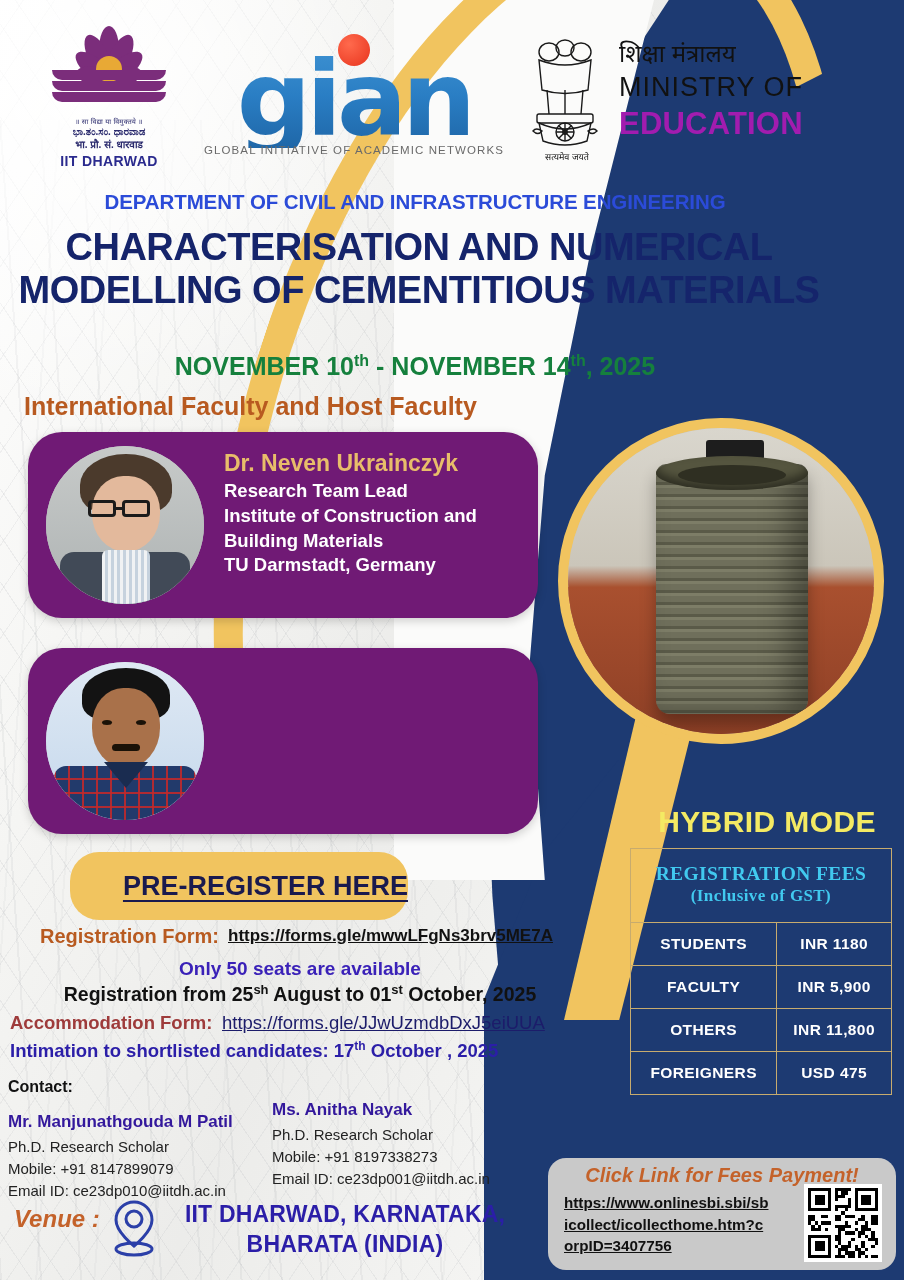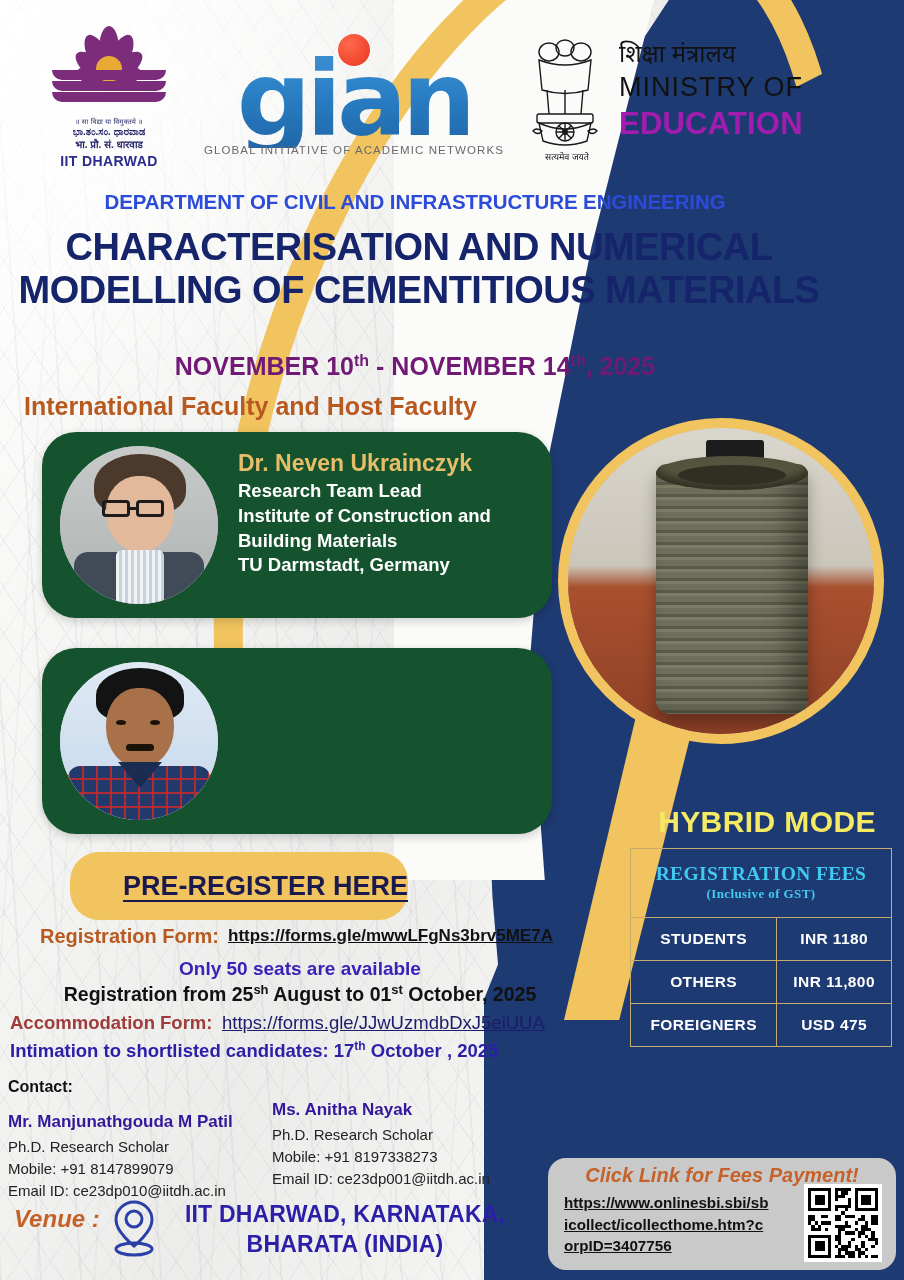--- a/index.html
+++ b/index.html
@@ -127,32 +127,32 @@
     font-size:20.5px; font-weight:bold; color:#2b4bd8; letter-spacing:-.1px;
   }
   .title{
     position:absolute; left:0; top:226px; width:838px; text-align:center;
     font-size:38px; font-weight:bold; color:#15246b; line-height:1.12;
     letter-spacing:-.5px;
     font-family:"Liberation Sans", sans-serif;
   }
   .dates{
     position:absolute; left:0; top:352px; width:830px; text-align:center;
-    font-size:25px; font-weight:bold; color:#701a75;
+    font-size:25px; font-weight:bold; color:#15803d;
   }
   .dates sup{ font-size:16px; }
   .intl{
     position:absolute; left:24px; top:392px;
     font-size:25px; font-weight:bold; color:#b85a20;
   }
 
   
   .fac-card{
-    position:absolute; left:42px; width:510px;
-    background:#14532d; border-radius:34px;
+    position:absolute; left:28px; width:510px;
+    background:#701a75; border-radius:34px;
     box-shadow:0 3px 10px rgba(0,0,0,.18);
     padding-left:37px;
   }
   .fac-1{ top:432px; height:186px; }
   .fac-2{ top:648px; height:186px; }
   .fac-photo{
     position:absolute; left:18px; top:14px; width:158px; height:158px;
     border-radius:50%; overflow:hidden; background:#b9bdbf;
   }
   .fac-text{ position:absolute; left:196px; top:18px; width:300px; color:#fff; }
@@ -255,21 +255,21 @@
   }
   .fees td{
     border:1px solid #c7ab6e; color:#fff; text-align:center;
     padding:12px 4px; font-size:15.5px; font-weight:bold; letter-spacing:.4px;
   }
   .fees .hd{
     font-family:"Liberation Serif", serif;
     color:#41c9ef; font-size:19.5px; font-weight:bold; padding:13px 6px 15px;
     line-height:1.22;
   }
-  .fees .hd small{ display:block; font-size:13px; }
+  .fees .hd small{ display:block; font-size:17px; }
 
   
   .pay-box{
     position:absolute; left:548px; top:1158px; width:348px; height:112px;
     background:#c9c9c9; border-radius:18px;
   }
   .pay-title{
     position:absolute; left:0; top:6px; width:348px; text-align:center;
     font-size:20px; font-weight:bold; font-style:italic; color:#c4622a;
   }
@@ -461,20 +461,24 @@
     <tbody>
         <tr>
       <td class="hd" colspan="2">
         <span>REGISTRATION FEES</span>
         <small>(Inclusive of GST)</small>
       </td>
     </tr>
     <tr>
       <td>STUDENTS</td>
       <td>INR 1180</td>
+    </tr>
+    <tr>
+      <td>FACULTY</td>
+      <td>INR 5,900</td>
     </tr>
     <tr>
       <td>OTHERS</td>
       <td>INR 11,800</td>
     </tr>
     <tr>
       <td>FOREIGNERS</td>
       <td>USD 475</td>
     </tr>
   </tbody>

